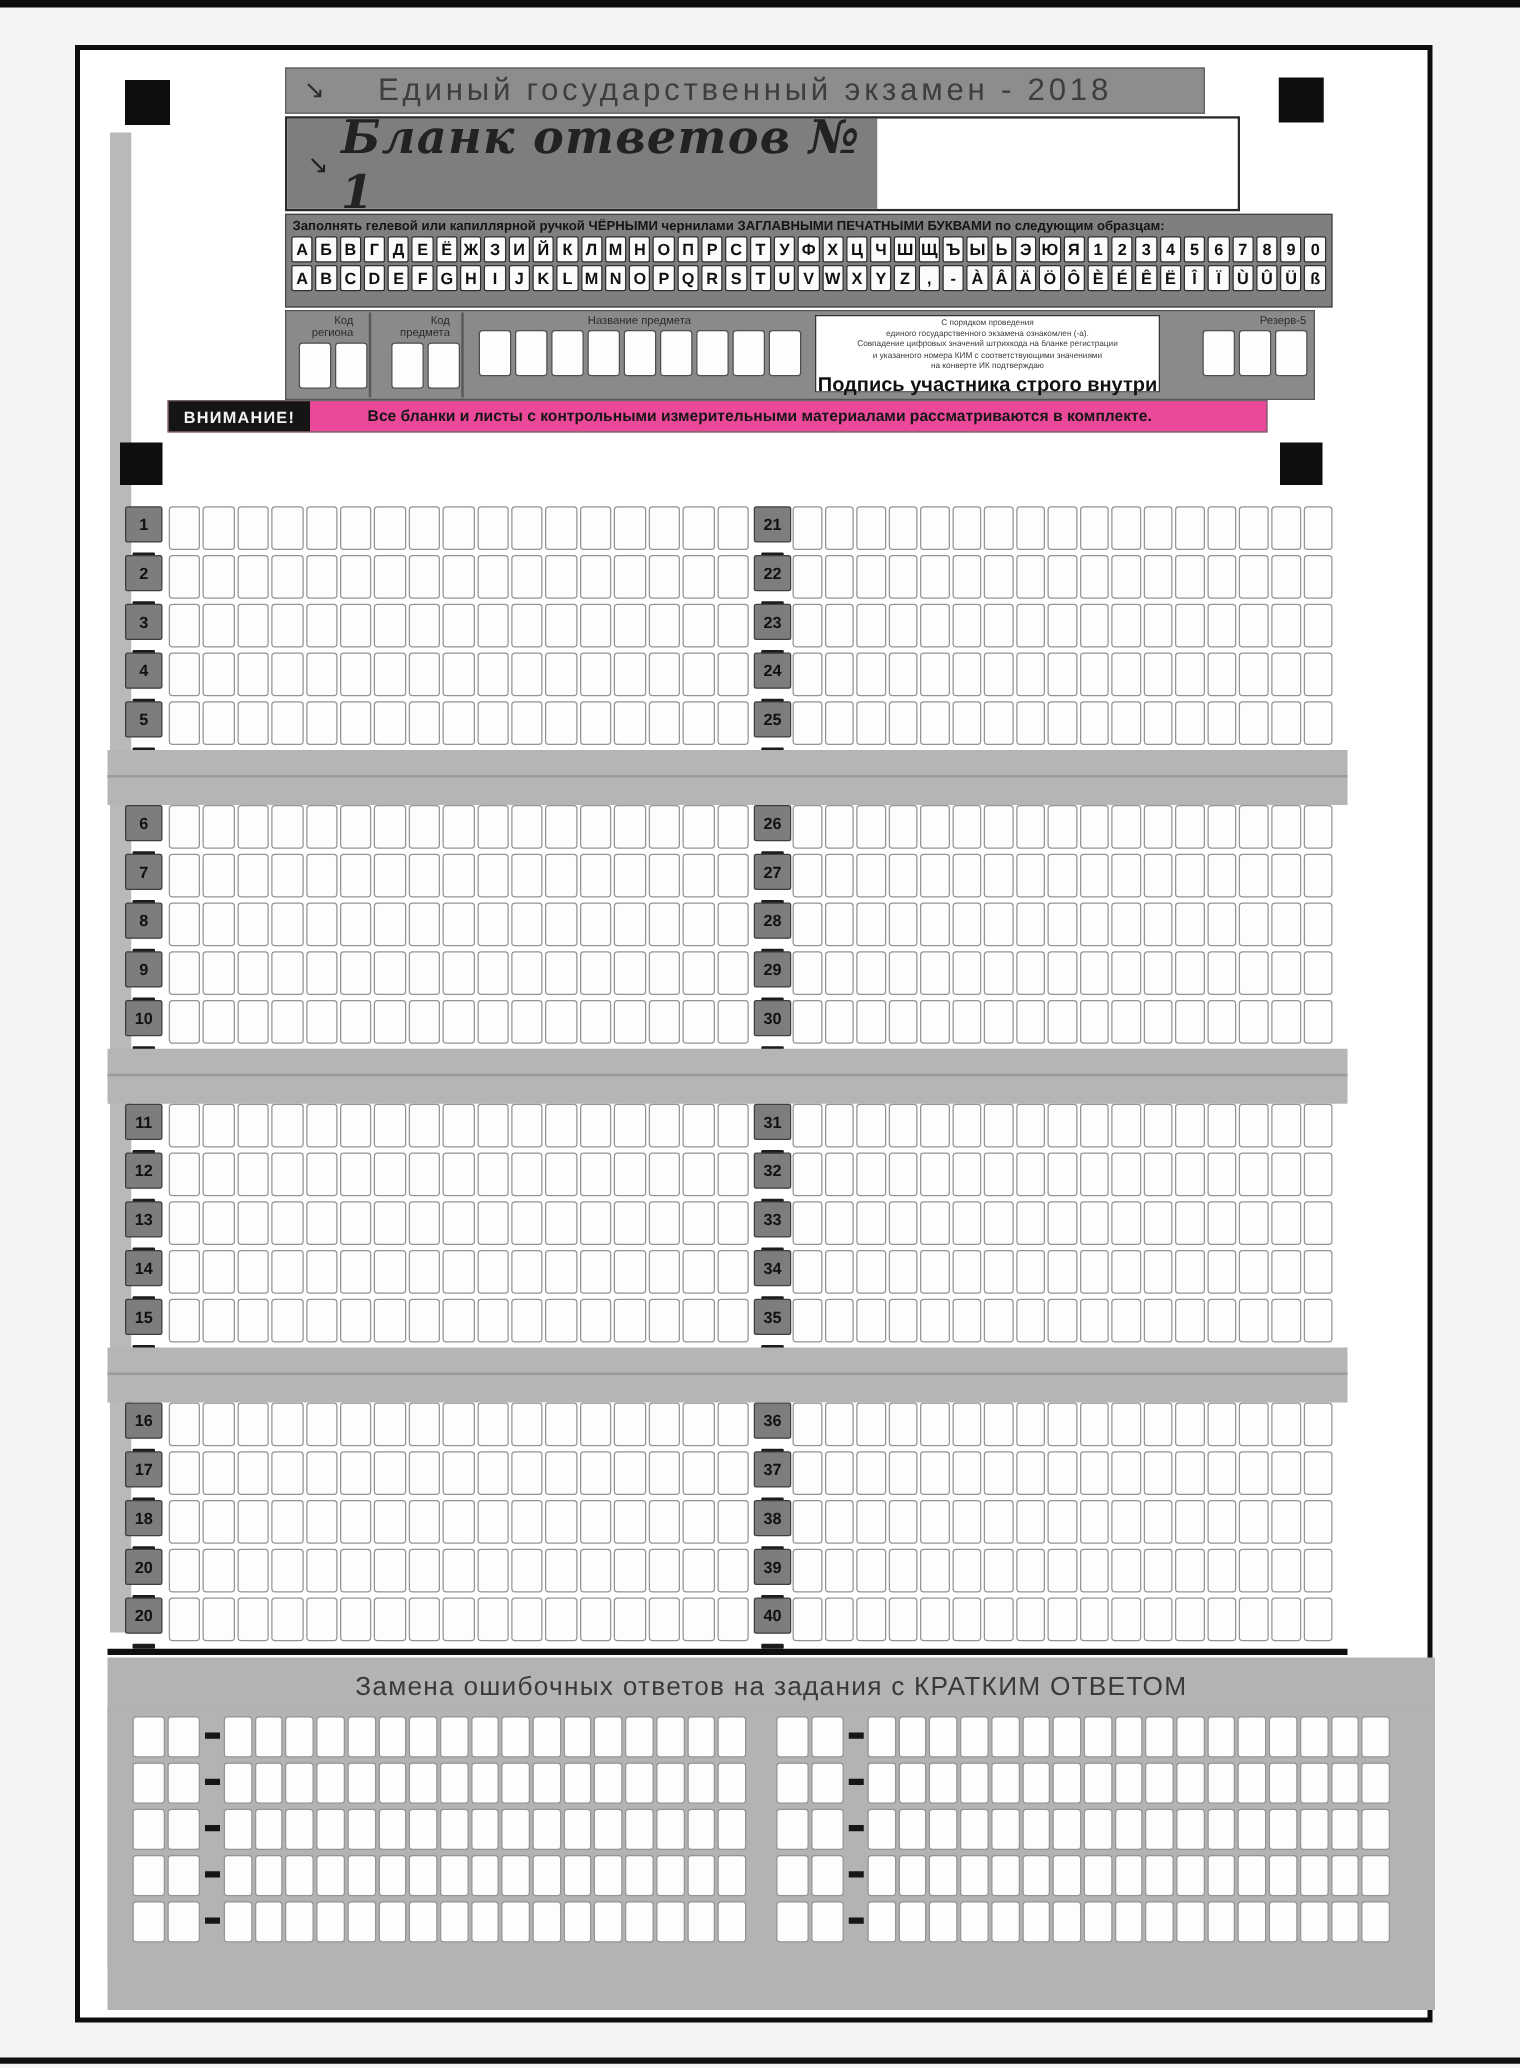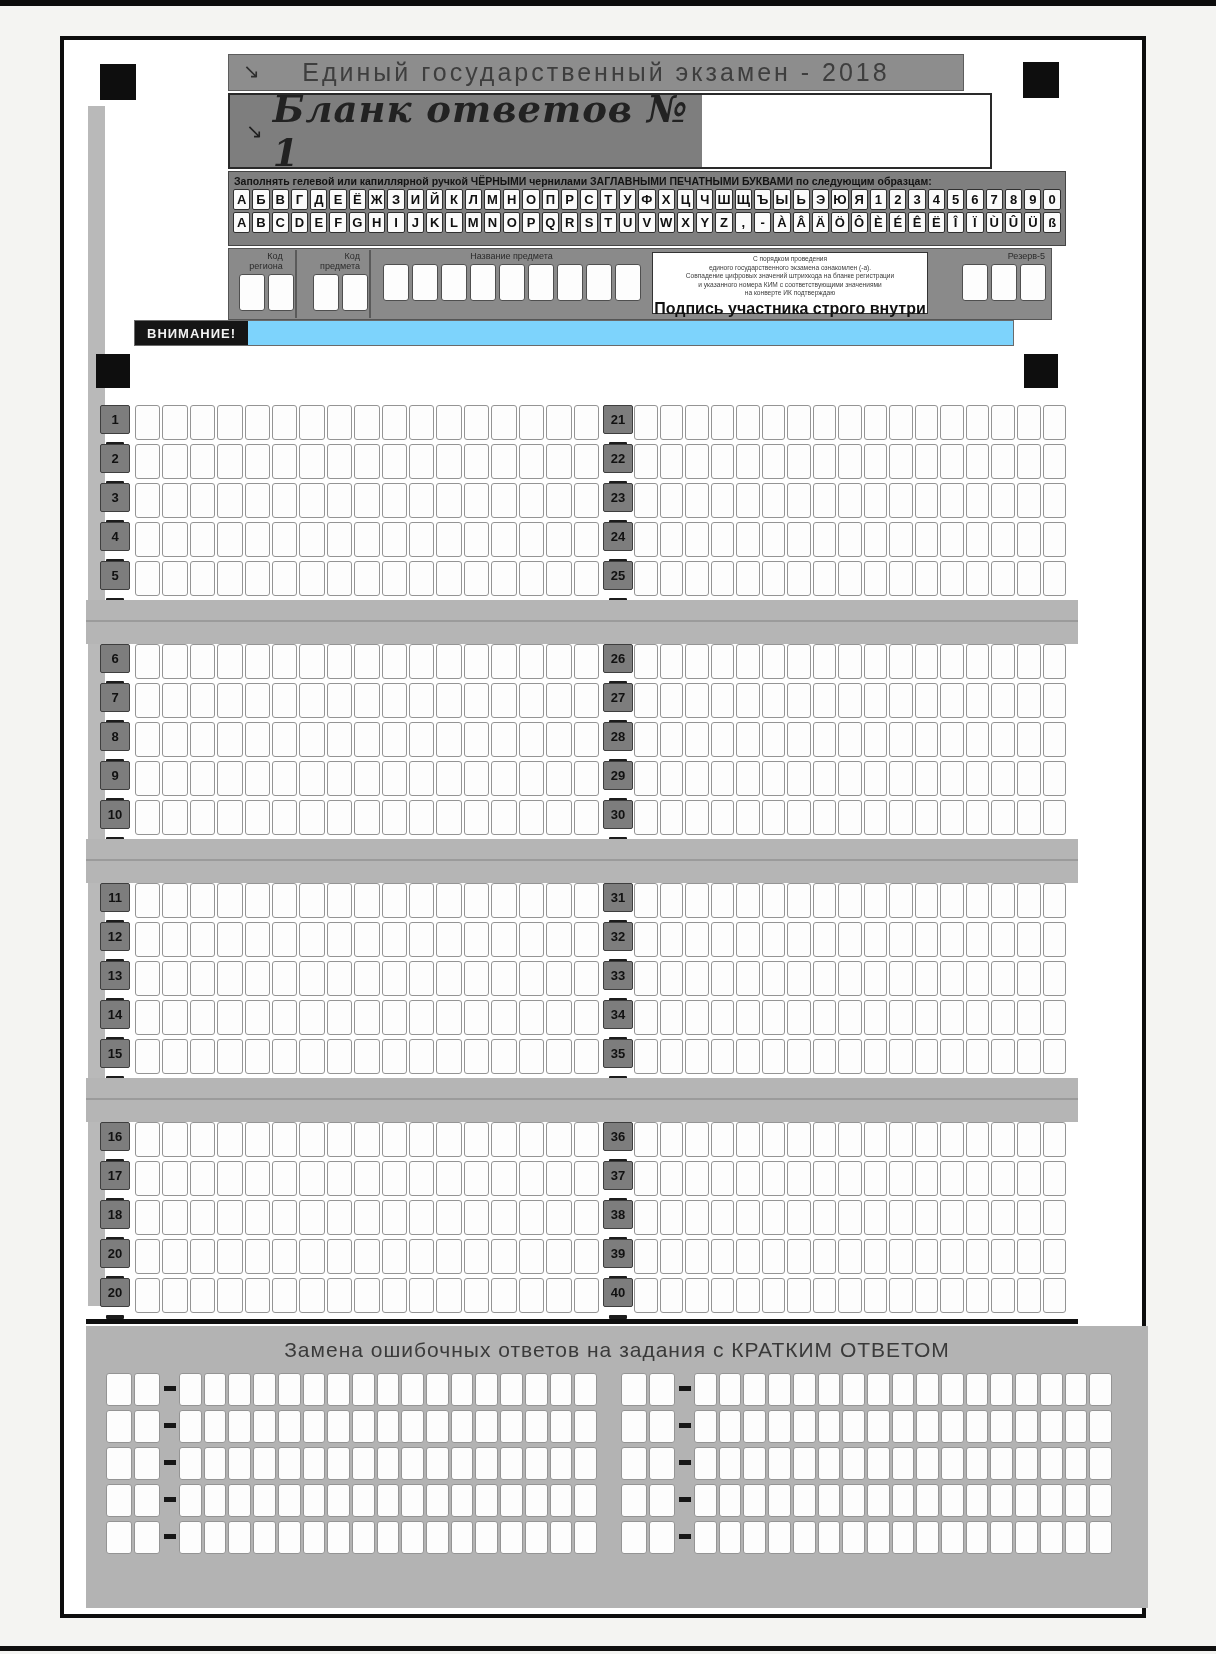--- a/index.html
+++ b/index.html
@@ -40,21 +40,21 @@
   .vsep { width:2px; height:68px; background:#5a5a5a; margin-top:1px; }
   #group-region { margin-left:8px; }
   #group-subject-code { margin-left:14px; }
   #group-subject-name { margin-left:10px; }
   .signature-box { margin-left:10px; margin-top:3px; width:276px; height:62px; background:#ffffff; border:1px solid #333; text-align:center; padding-top:2px; }
   .sig-line { font-size:6.6px; line-height:8.6px; color:#3c3c3c; white-space:nowrap; overflow:hidden; }
   .sig-bold { font-size:16px; font-weight:bold; color:#111; margin-top:2px; }
   #group-reserve { margin-left:32px; }
   #group-reserve .field-label { align-self:flex-end; margin-right:2px; }
 
-  .attention-band { position:absolute; left:70px; top:280px; width:880px; height:26px; background:#7dd3fc; display:flex; align-items:center; border:1px solid #6a6a6a;gap:32px; }
+  .attention-band { position:absolute; left:70px; top:280px; width:880px; height:26px; background:#ec4899; display:flex; align-items:center; border:1px solid #6a6a6a;gap:32px; }
   .attention-label { background:#151515; color:#f2f2f2; font-weight:bold; font-size:13px; padding:3px 12px; height:100%; display:flex; align-items:center; letter-spacing:1px; }
   .attention-text { font-size:12.5px; font-weight:bold; color:#161616; margin-left:14px; }
 
   
   .section-title-band { position:absolute; left:22px; top:310px; width:992px; height:42px; background:#aeaeae; border:1px solid #8f8f8f; display:flex; align-items:center; justify-content:center; }
   .section-title-band .title { font-size:21px; color:#3a3a3a; letter-spacing:1px; }
   #mark-sec-l { left:32px; top:314px; width:34px; height:34px; }
   #mark-sec-r { left:960px; top:314px; width:34px; height:34px; }
 
   .answers-area { position:absolute; left:22px; top:365px; width:992px; }
@@ -257,20 +257,21 @@
       <div class="field-cells" id="reserve-cells">
           <span class="field-cell"></span>
           <span class="field-cell"></span>
           <span class="field-cell"></span>
         </div>
     </div>
   </div>
 
   <div class="attention-band">
     <div class="attention-label">ВНИМАНИЕ!</div>
+    <div class="attention-text">Все бланки и листы с контрольными измерительными материалами рассматриваются в комплекте.</div>
   </div>
 
   <div class="reg-mark" id="mark-sec-l"></div>
   <div class="reg-mark" id="mark-sec-r"></div>
 
   <div class="answers-area" id="answers-area">
       <div class="answer-band">
         <div class="ans-col left">
           <div class="answer-row">
             <div class="num-wrap">

